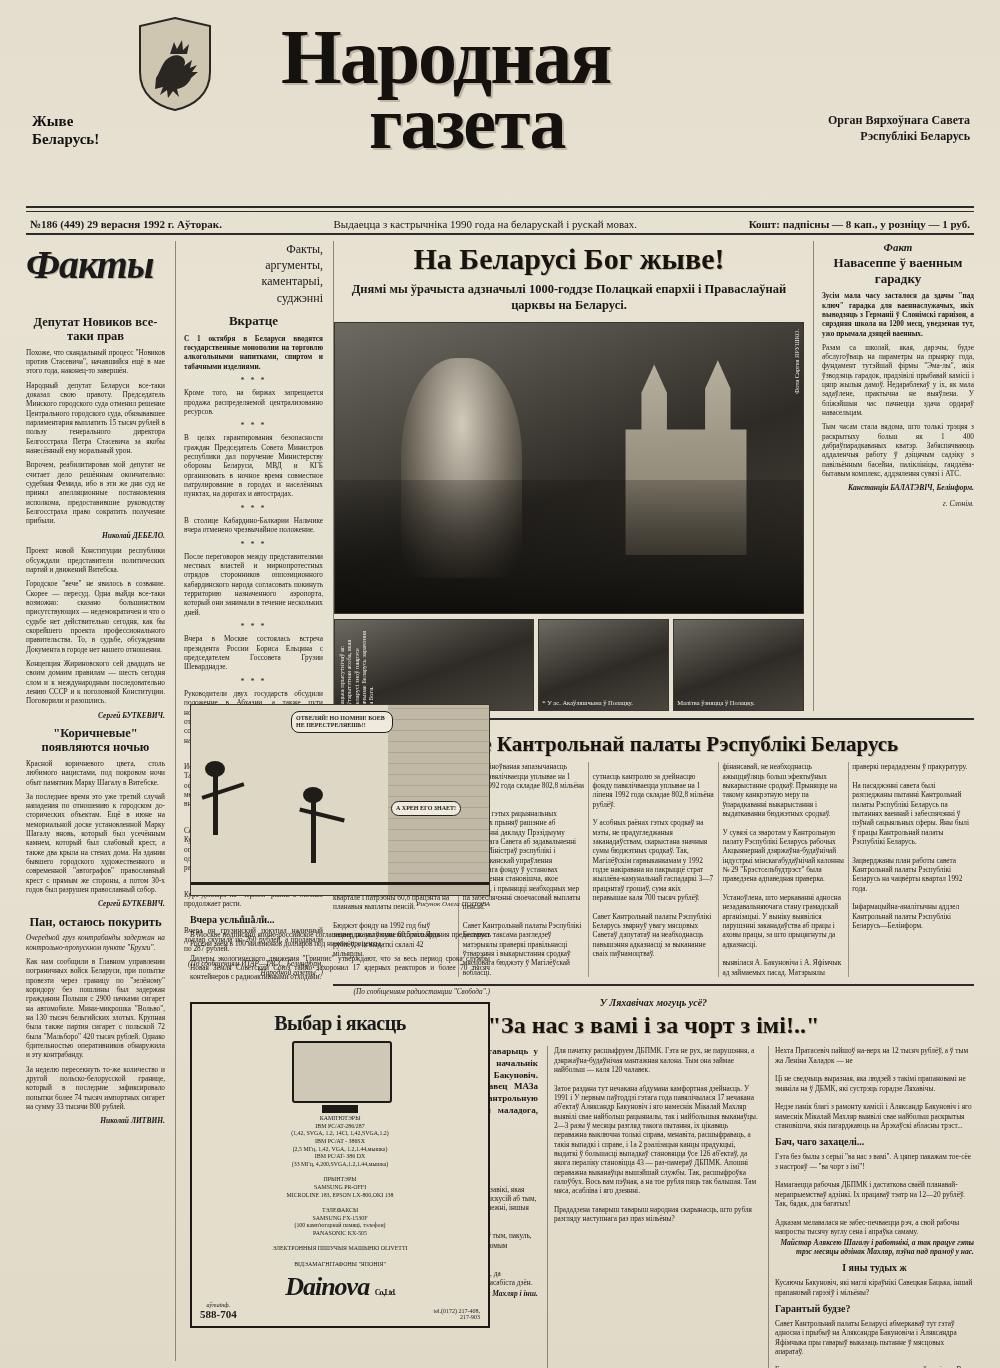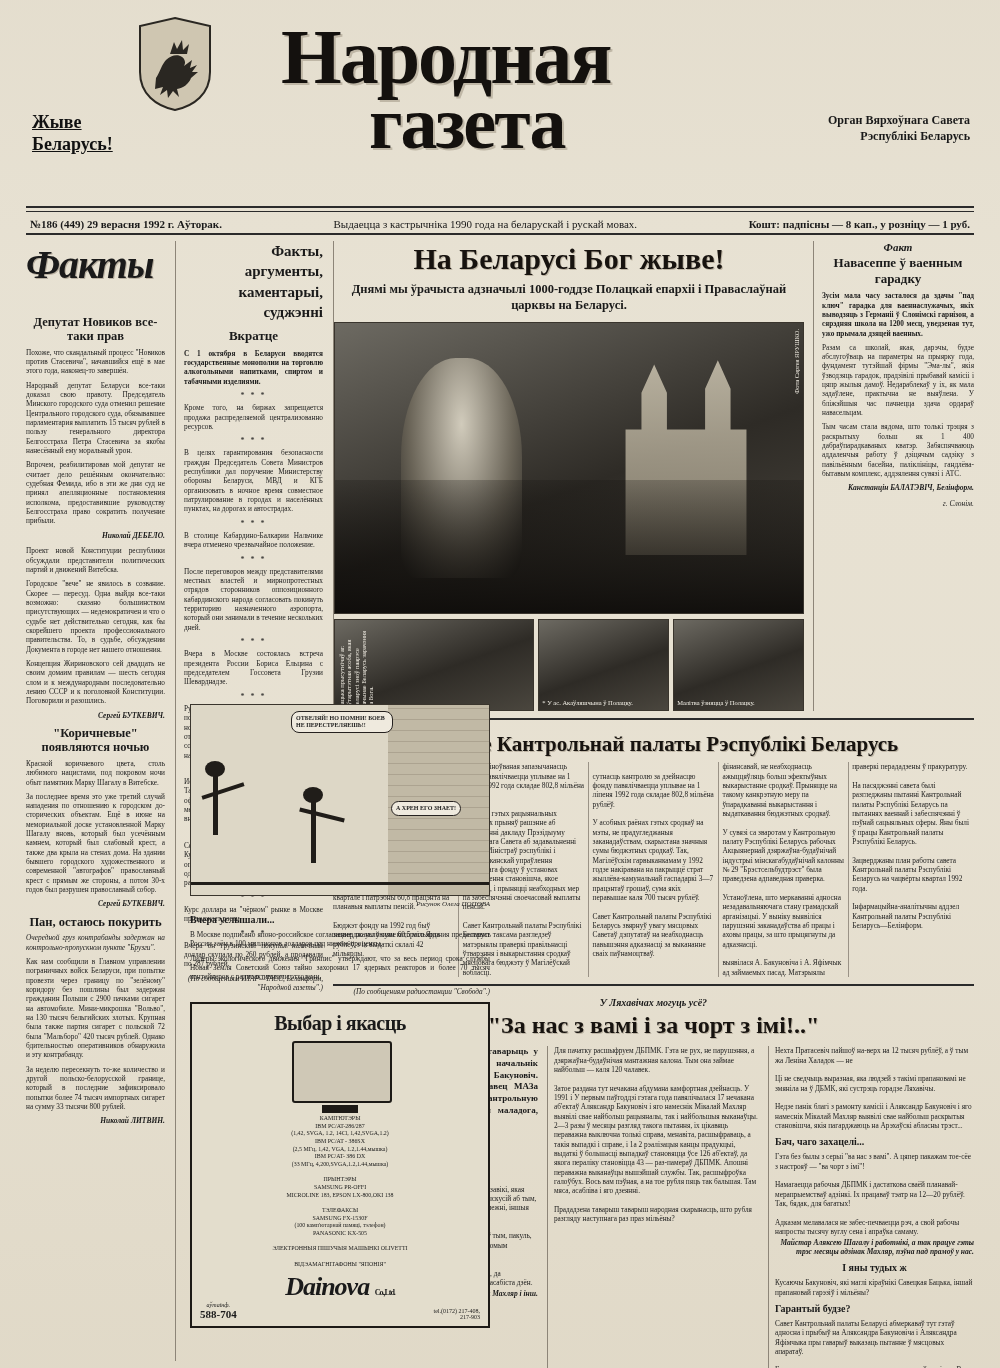--- a/index.html
+++ b/index.html
@@ -15,21 +15,21 @@
     background:
       linear-gradient(180deg, rgba(226,219,203,0.55), rgba(233,228,214,0.2) 20%, rgba(231,224,208,0.35) 60%, rgba(220,212,193,0.6)),
       #e7e1d2;
     box-sizing:border-box;
     padding:0 26px;
   }
   
   .masthead{position:relative;height:206px;}
   .slogan{
     position:absolute;left:6px;top:112px;width:96px;
-    font-weight:bold;font-size:18px;line-height:1.2;color:#111;text-decoration:underline;
+    font-weight:bold;font-size:15px;line-height:1.2;color:#111;
   }
   .coat{
     position:absolute;left:110px;top:16px;width:78px;height:96px;
   }
   .coat svg{display:block;}
   .logo{
     position:absolute;left:255px;top:8px;width:470px;height:180px;
   }
   .logo .l1, .logo .l2{
     font-family:"Liberation Serif", serif;
@@ -74,21 +74,21 @@
   .fakty-head{
     position:relative;height:70px;margin-bottom:4px;
   }
   .fakty-word{
     font-size:40px;font-style:italic;font-weight:bold;
     font-family:"Liberation Serif",serif;letter-spacing:-1px;
     color:#1a1a1a;
     text-shadow:1px 1px 0 #b9b0a0;
   }
   .fakty-list{
-    font-size:15px;font-weight:bold;line-height:1.35;text-align:right;
+    font-size:12px;font-weight:normal;line-height:1.35;text-align:right;
   }
   .secthead{
     font-size:13px;font-weight:bold;text-align:center;margin:6px 0 4px;
   }
   .smallhead{font-size:10px;font-weight:bold;line-height:1.2;margin:6px 0 4px;}
 
   
   .mainhead{
     font-size:30px;font-weight:bold;text-align:center;color:#17130f;
     line-height:1.05;margin:2px 0 6px;

